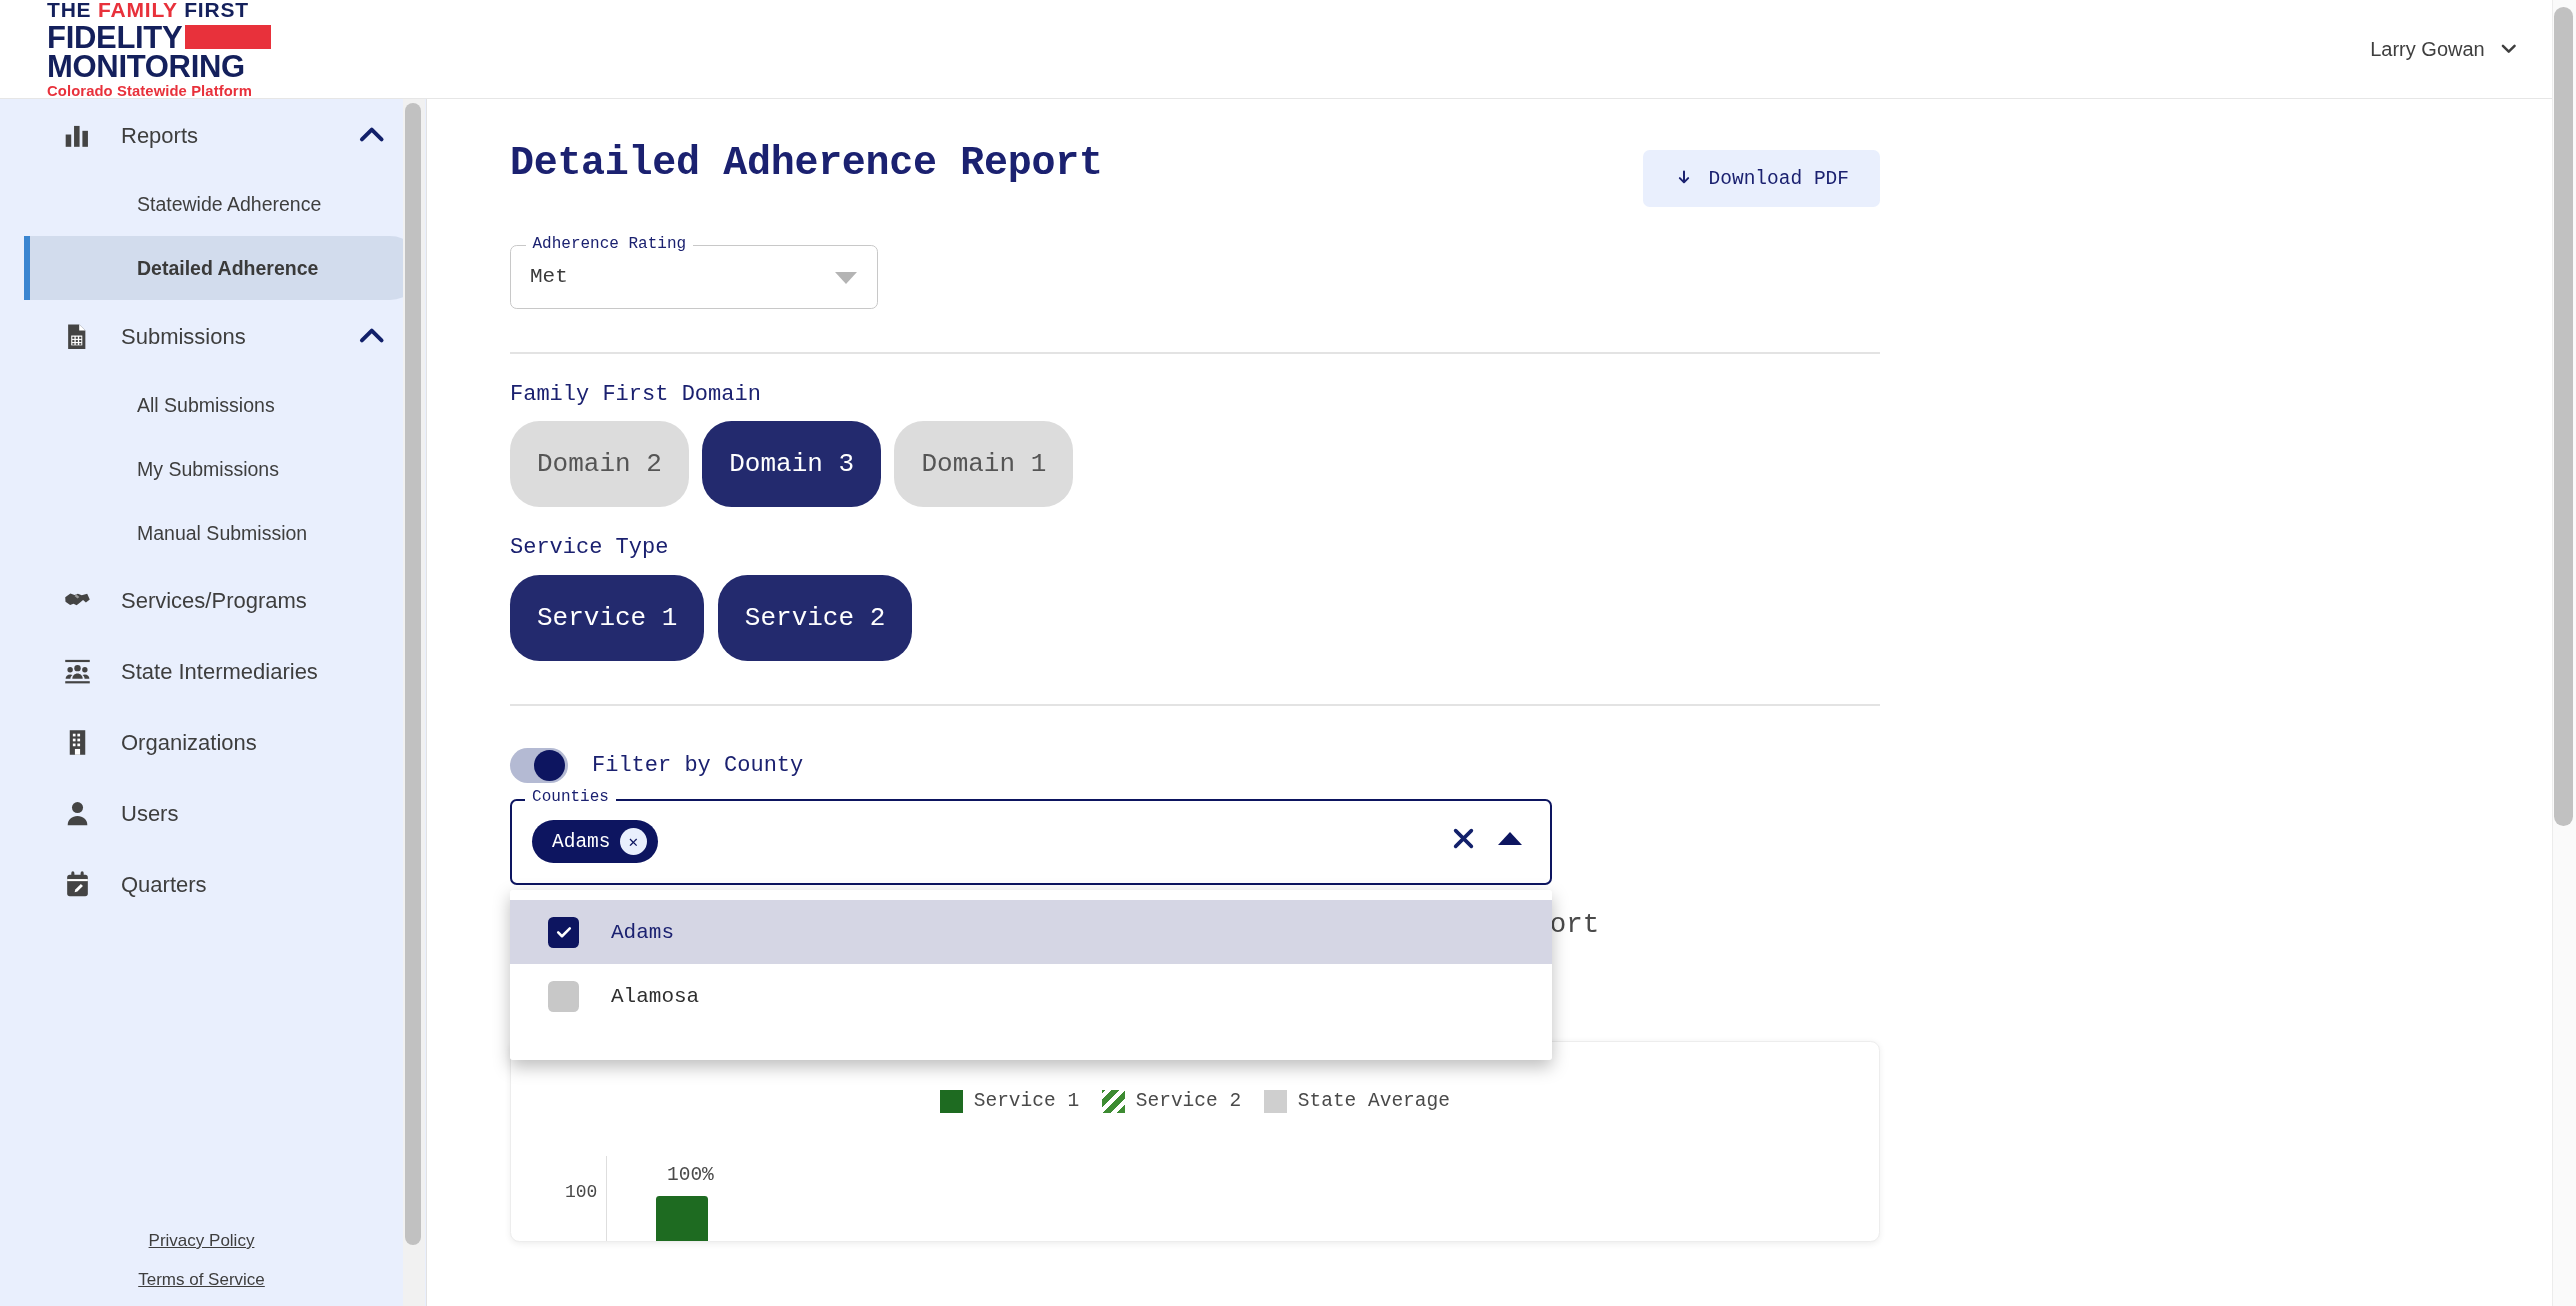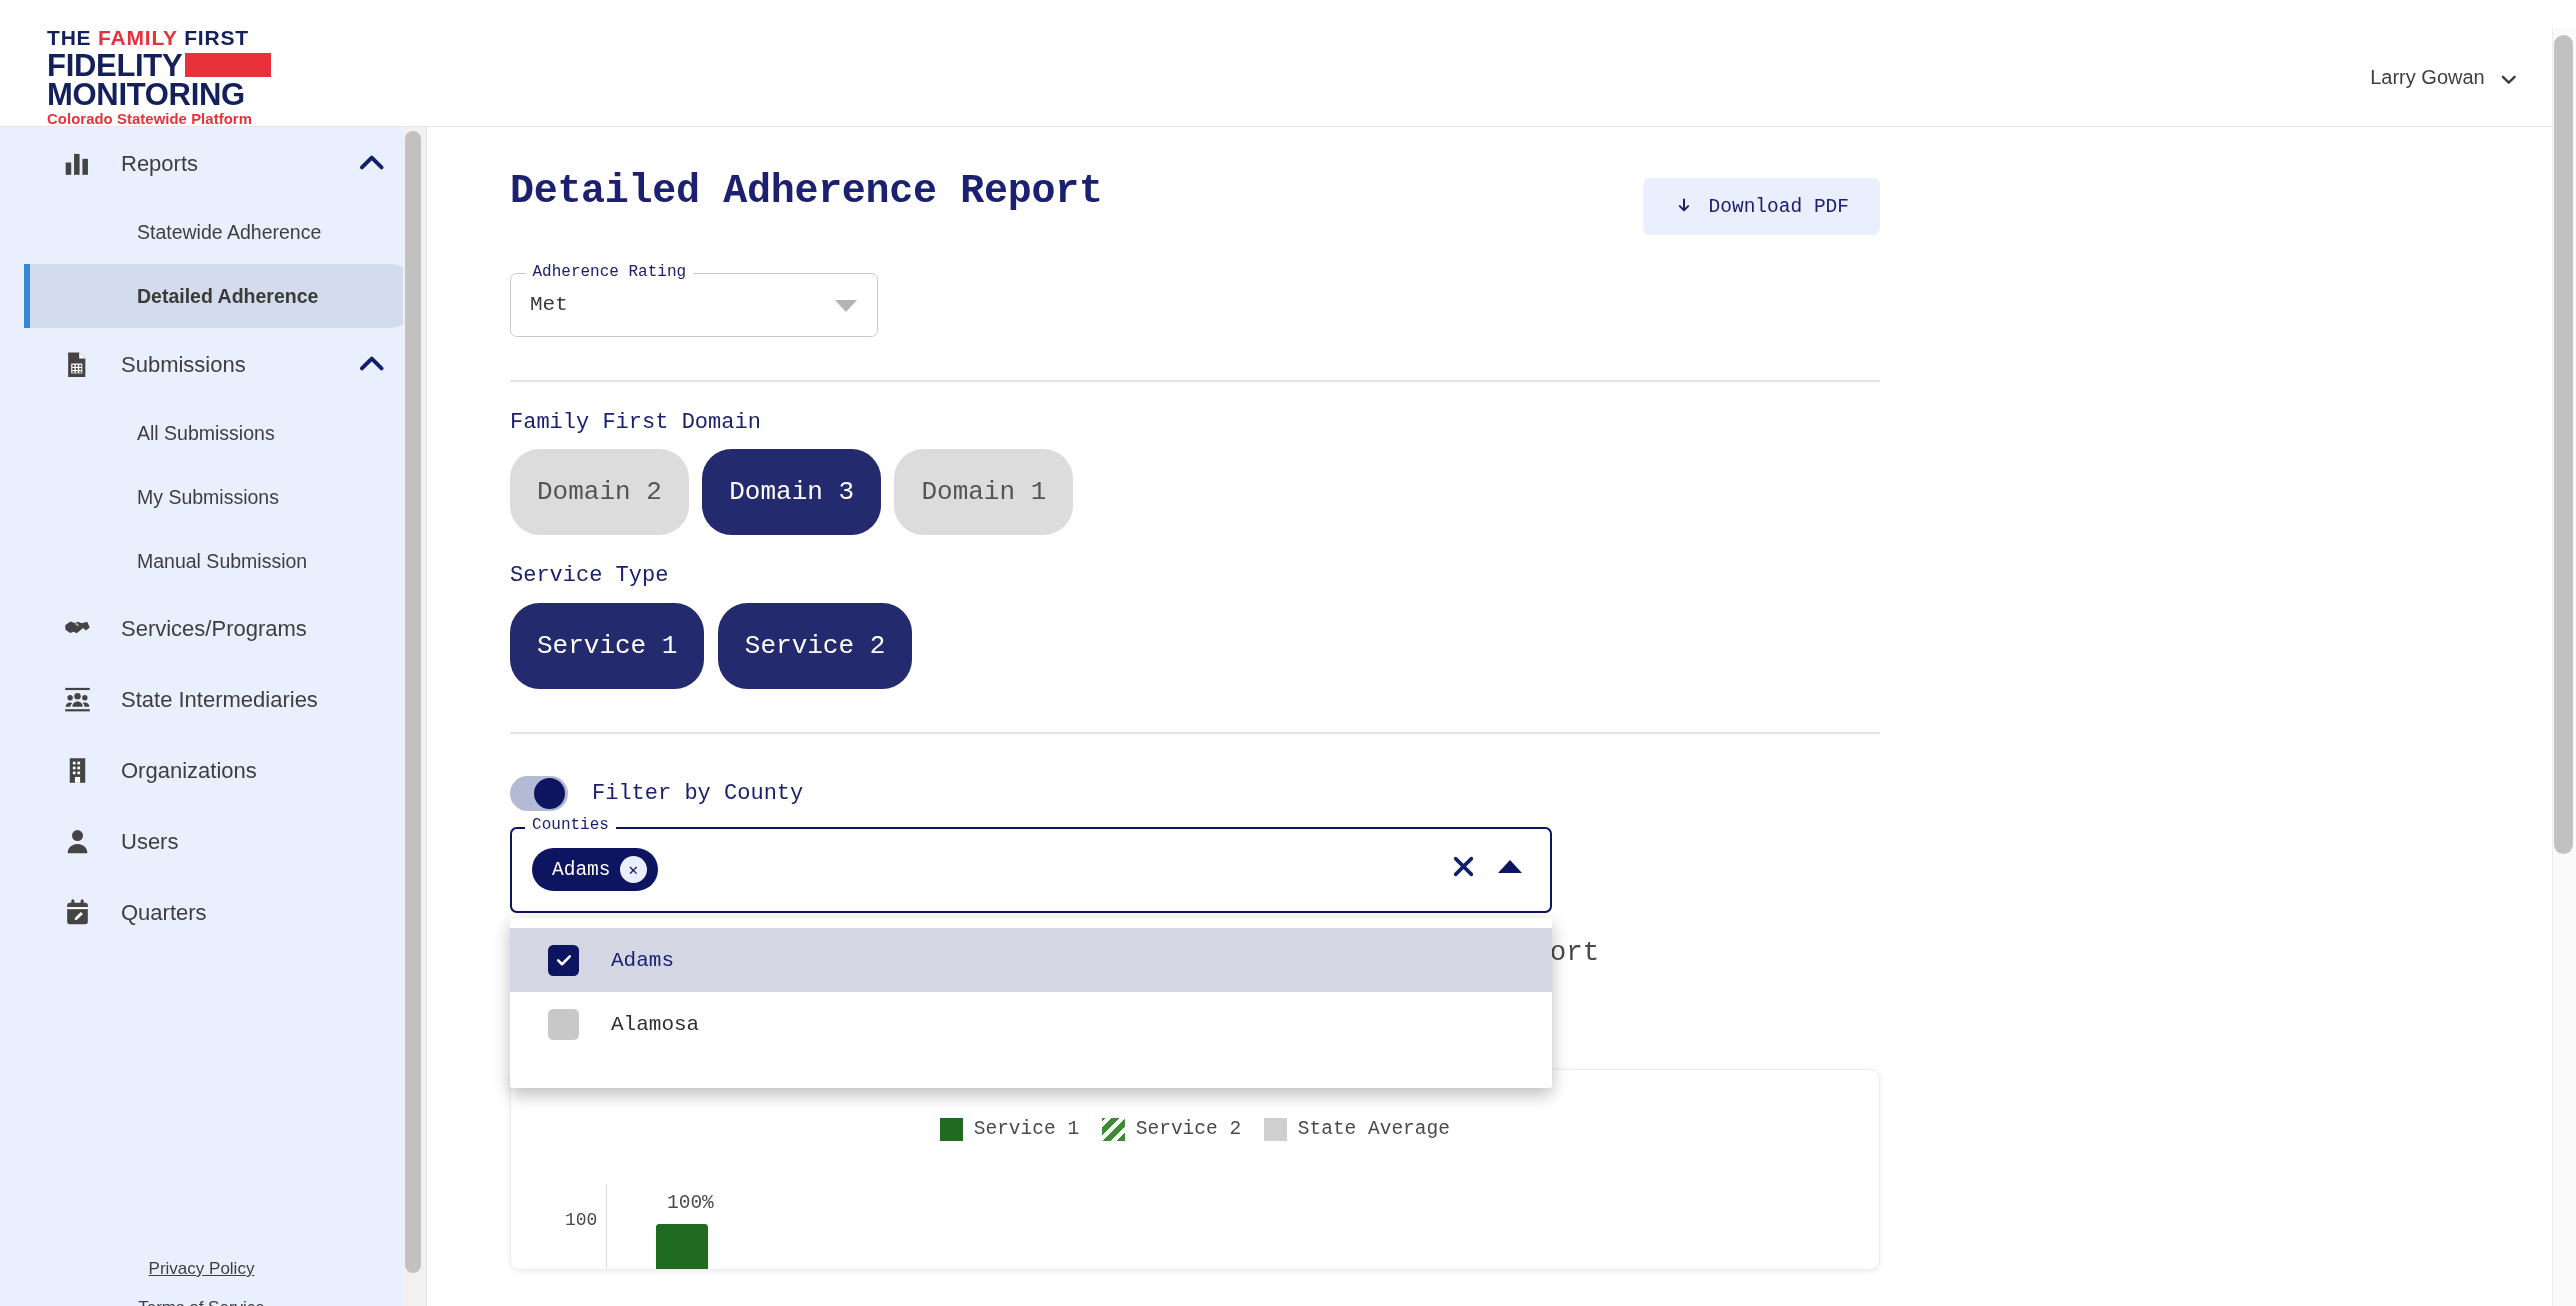--- a/index.html
+++ b/index.html
@@ -2,39 +2,39 @@
 <html style="font-size:10.7px"><head>
 <meta charset="utf-8">
 <style>
   * { box-sizing: border-box; margin: 0; padding: 0; }
   html, body {
     width: 2576px; height: 1307px;
     font-family: "Liberation Sans", sans-serif;
     background: #ffffff;
     overflow: hidden;
   }
-  #app { position: relative; width: 2576px; height: 1089px; margin-top: 28px; }
+  #app { position: relative; width: 2576px; height: 1089px; }
 
   
   .header {
     position: absolute; left: 0; top: 0; width: 2565px; height: 99px;
     background: #ffffff; border-bottom: 1.3px solid #e6e6e6;
     display: flex; align-items: center; justify-content: space-between;
   }
   .logo { margin-left: 47px; line-height: 1; }
   .logo-l1 { font-size: 21px; font-weight: 700; letter-spacing: 0.8px; color: #14205c; }
   .logo-l1 .red { color: #e8313b; }
   .logo-l2 { display: flex; align-items: center; margin-top: 2px; }
   .logo-l2 .word { font-size: 31px; font-weight: 800; letter-spacing: -0.3px; color: #14205c; }
   .logo-l2 .redbar { width: 86px; height: 24px; background: #e8313b; margin-left: 2.7px; }
   .logo-l3 { font-size: 31px; font-weight: 800; letter-spacing: -0.3px; color: #14205c; margin-top: -1.3px; }
   .logo-l4 { font-size: 14.8px; font-weight: 700; color: #e8313b; margin-top: 2px; letter-spacing: 0.1px; }
 
   .user-menu {
-    margin-right: 48px; display: flex; align-items: flex-end; gap: 14.8px;
+    margin-right: 48px; display: flex; align-items: center; gap: 14.8px;
     font-size: 20px; color: #3f3f3f; cursor: pointer;
   }
   .chev-down { width: 17.5px; height: 17.5px; }
 
   
   .sidebar {
     position: absolute; left: 0; top: 99px; width: 427px; height: 1207px;
     background: #e9effd; border-right: 1.3px solid #e2e2e2; overflow: hidden; padding-left: 24px;
   }
   .nav-group-head {

